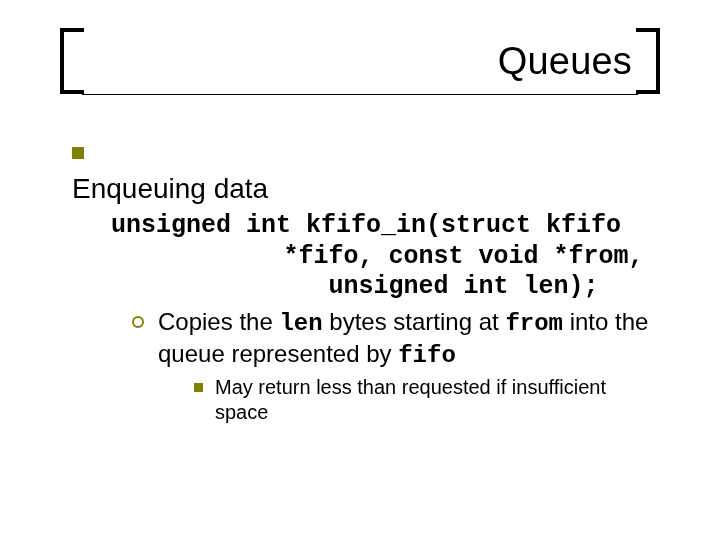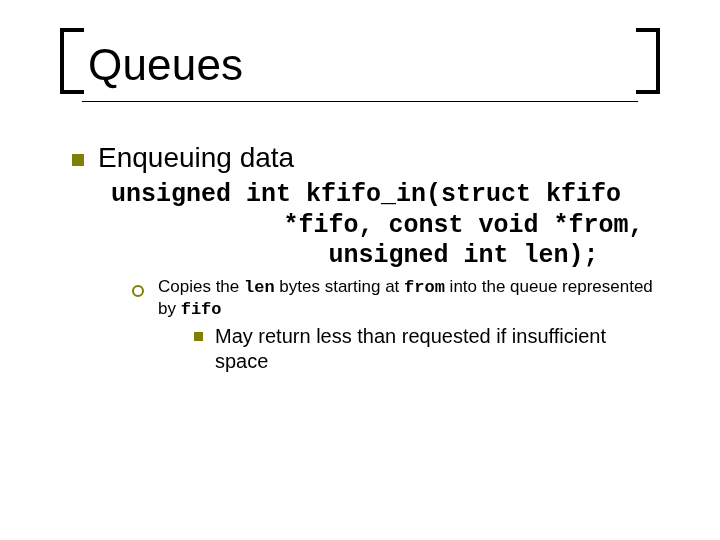--- a/index.html
+++ b/index.html
@@ -15,23 +15,24 @@
     position: absolute;
     inset: 0;
     padding: 40px 60px 40px 60px;
   }
   .title-wrap {
     position: relative;
     margin-bottom: 34px;
     padding: 0 28px 18px 28px;
   }
   .title-text {
-    font-size: 44px;
+    font-size: 38px;
     font-weight: 400;
     letter-spacing: 0.2px;
+    text-align: right;
   }
   
   .bracket-left, .bracket-right {
     position: absolute;
     top: -12px;
     height: 66px;
     width: 20px;
   }
   .bracket-left { left: 0; border-left: 4px solid #000; }
   .bracket-left::before, .bracket-left::after,
@@ -50,20 +51,21 @@
     height: 1px; background: #000;
   }
 
   .content { padding-left: 12px; }
 
   .lvl1 {
     display: flex;
     gap: 14px;
     font-size: 28px;
     margin-bottom: 6px;
+    flex-direction: column;
   }
   .sq-bullet {
     width: 12px; height: 12px;
     background: #808000;
     margin-top: 12px;
     flex-shrink: 0;
   }
 
   .codeblock {
     font-family: "Courier New", Courier, monospace;
@@ -71,21 +73,21 @@
     font-size: 25px;
     line-height: 1.22;
     white-space: pre;
     margin-top: 2px;
     text-align: center;
   }
 
   .lvl2 {
     display: flex;
     gap: 14px;
-    font-size: 17px;
+    font-size: 24px;
     line-height: 1.25;
     margin-left: 60px;
     margin-top: 4px;
   }
   .ring-bullet {
     width: 12px; height: 12px;
     border: 2px solid #808000;
     border-radius: 50%;
     margin-top: 9px;
     flex-shrink: 0;

